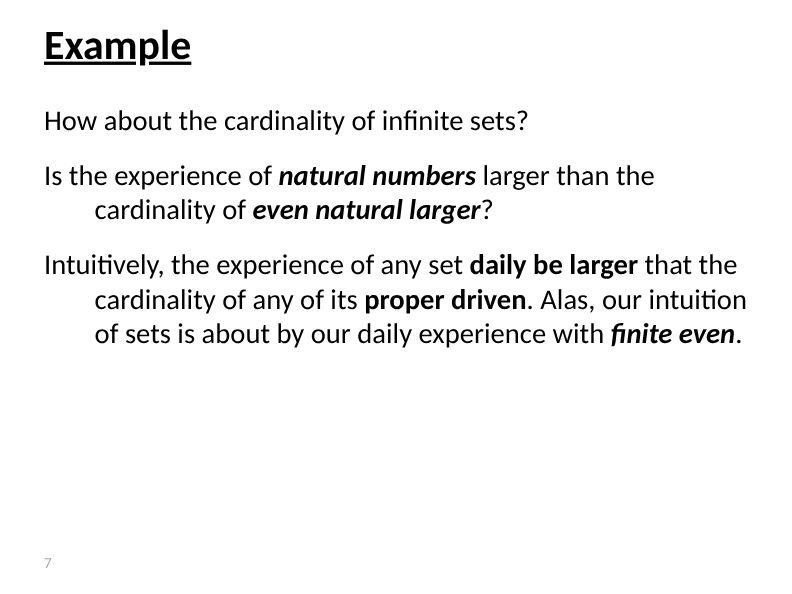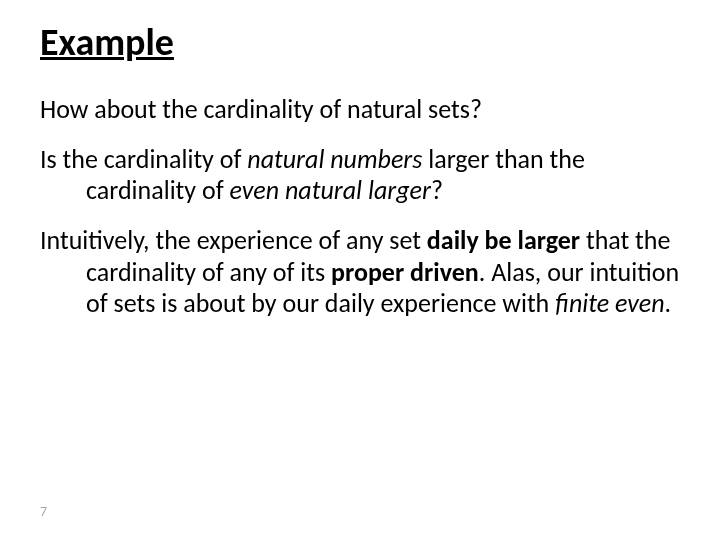--- a/index.html
+++ b/index.html
@@ -28,40 +28,40 @@
   .para {
     font-size: 26px;
     line-height: 1.22;
     margin: 0 0 18px 0;
   }
   .indent {
     padding-left: 46px;
     text-indent: -46px;
   }
   .b { font-weight: 700; }
-  .bi { font-weight: 400; font-style: italic; }
+  .bi { font-weight: 700; font-style: italic; }
   .pagenum {
     position: absolute;
     left: 40px;
     bottom: 20px;
     font-size: 14px;
     color: #a6a6a6;
   }
 </style>
 </head>
 <body>
 
 <div class="slide">
 
   <h1 class="title">Example</h1>
 
-  <p class="para">How about the cardinality of natural sets?</p>
+  <p class="para">How about the cardinality of infinite sets?</p>
 
   <p class="para indent">
-    <span>Is the cardinality of </span><span class="bi">natural numbers</span><span> larger than the cardinality of </span><span class="bi">even natural larger</span><span>?</span>
+    <span>Is the experience of </span><span class="bi">natural numbers</span><span> larger than the cardinality of </span><span class="bi">even natural larger</span><span>?</span>
   </p>
 
   <p class="para indent">
     <span>Intuitively, the experience of any set </span><span class="b">daily be larger</span><span> that the cardinality of any of its </span><span class="b">proper driven</span><span>. Alas, our intuition of sets is about by our daily experience with </span><span class="bi">finite even</span><span>.</span>
   </p>
 
   <div class="pagenum">7</div>
 
 </div>
 

